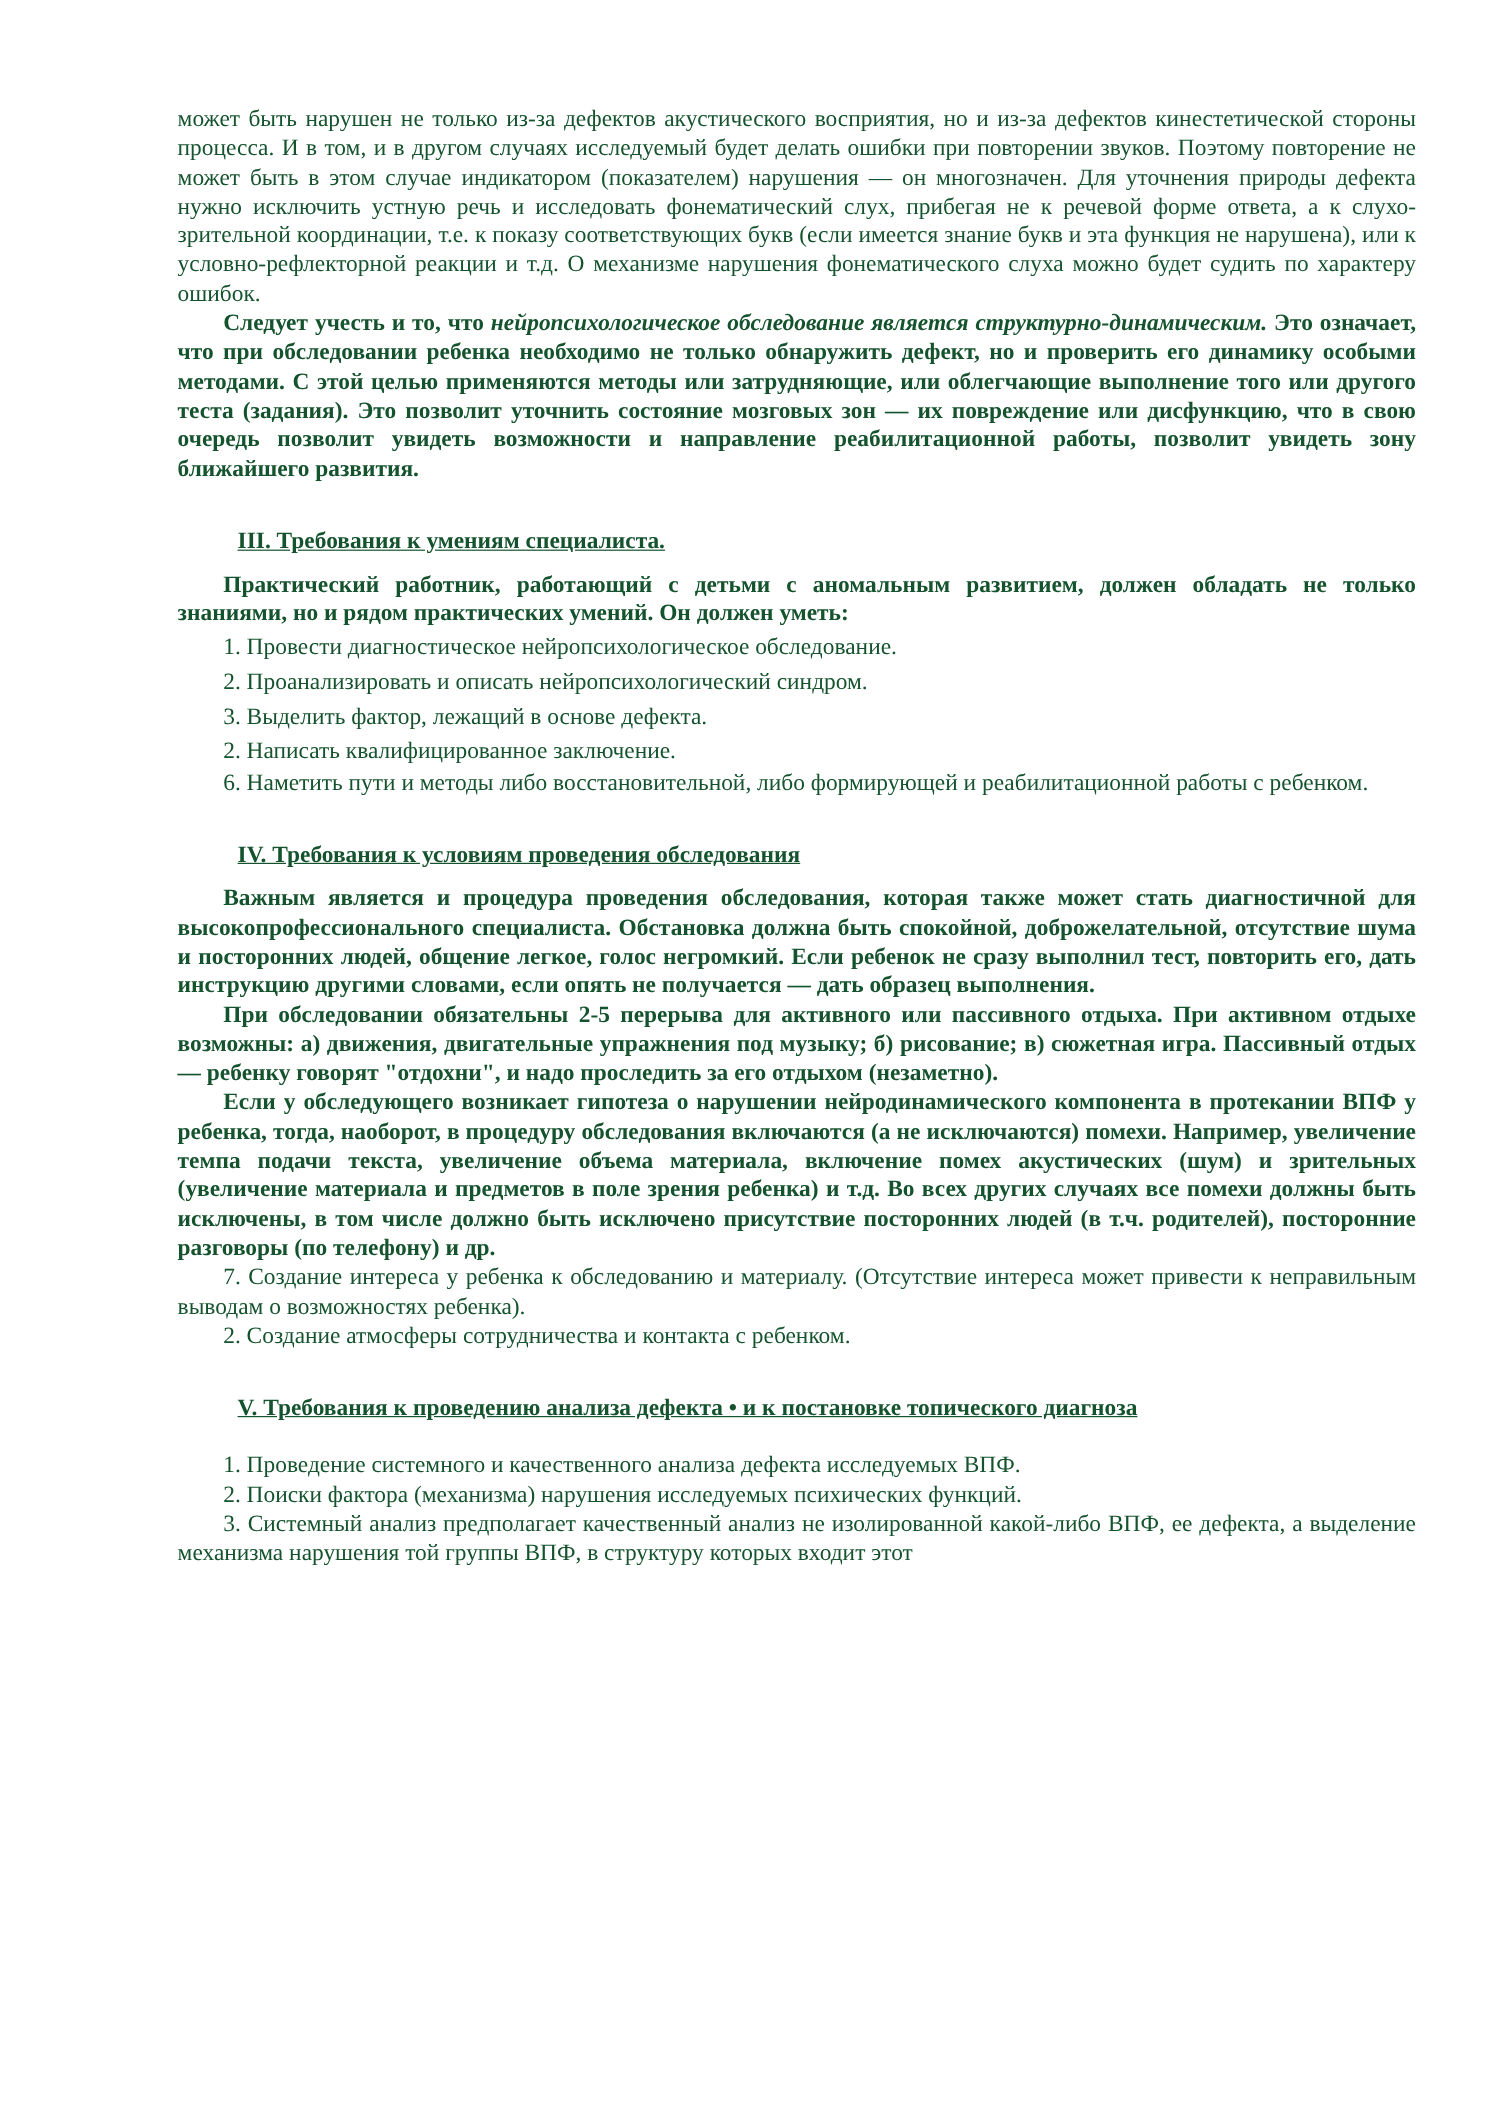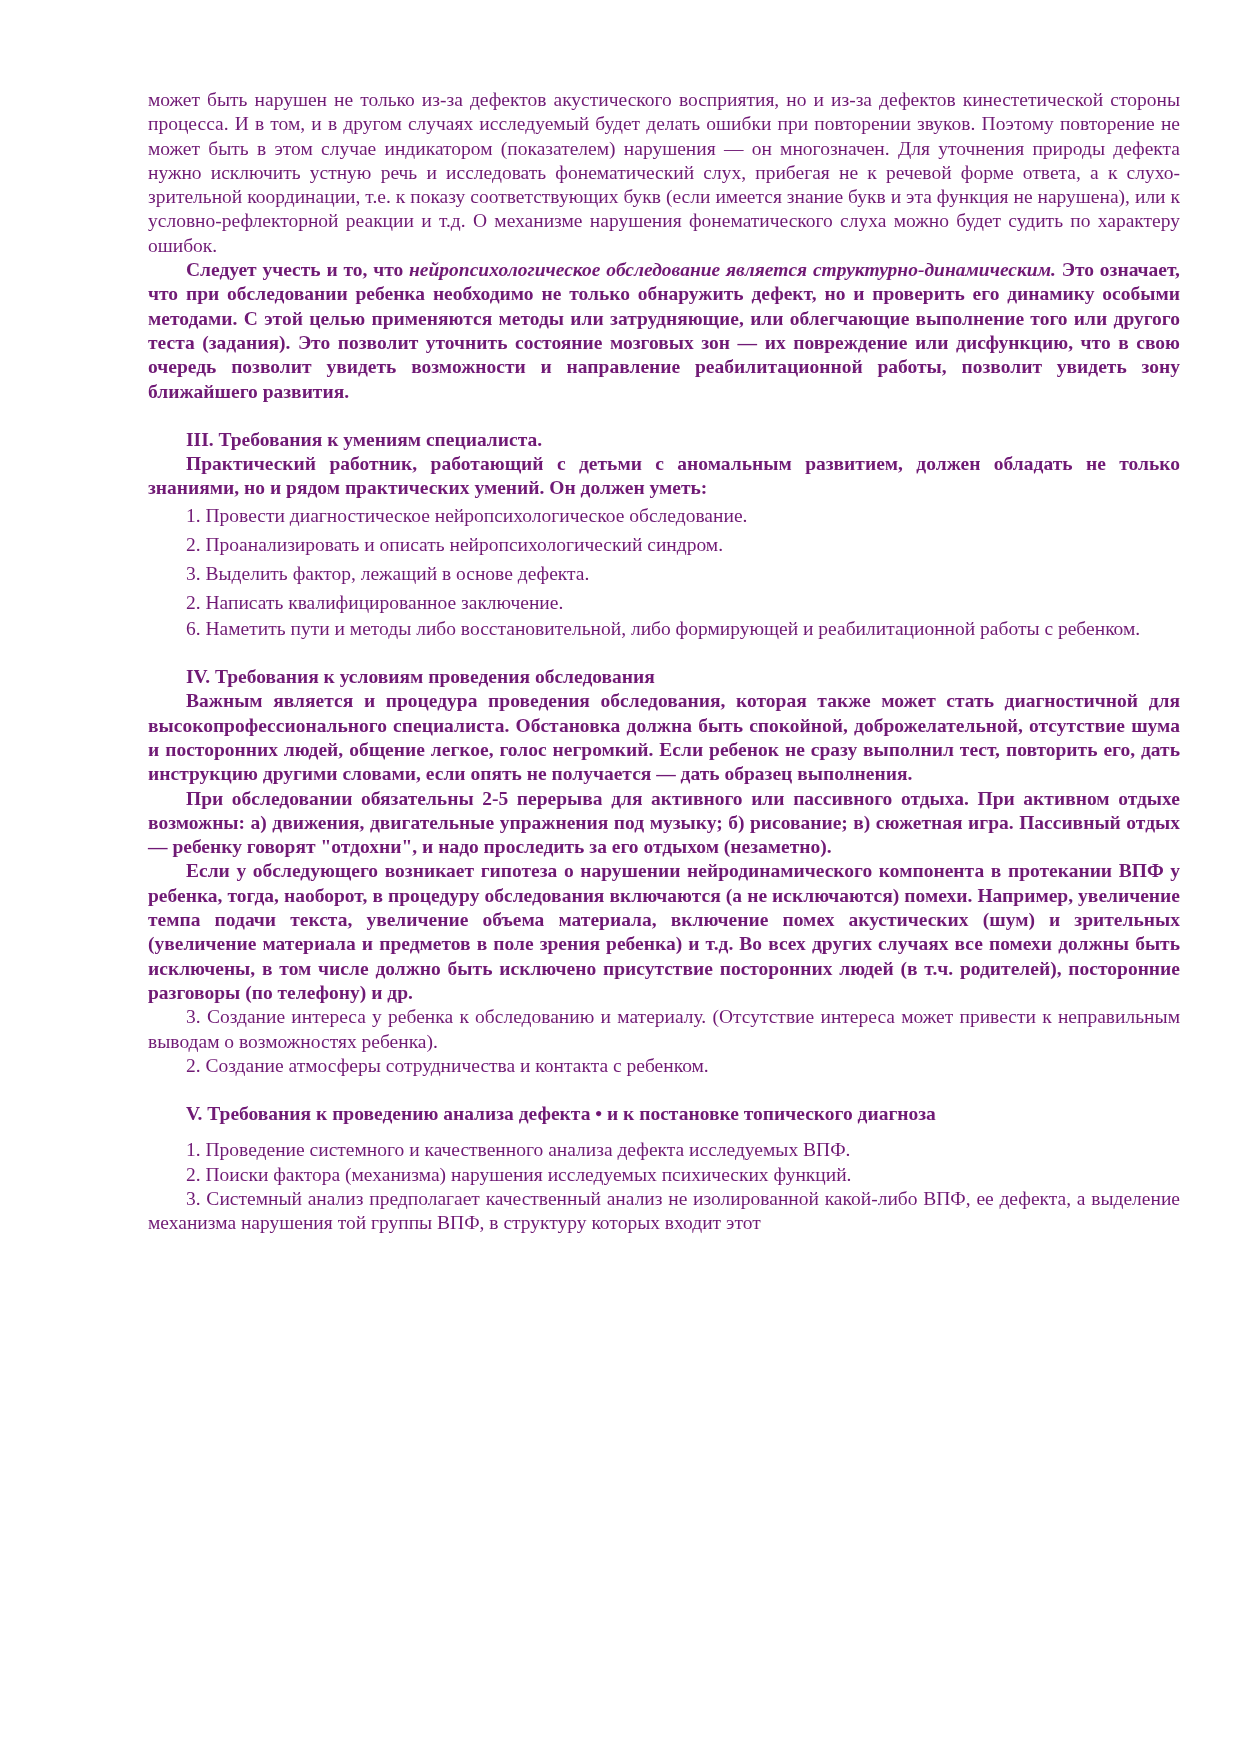--- a/index.html
+++ b/index.html
@@ -1,28 +1,28 @@
 <!DOCTYPE html>
 <html><head>
 <meta charset="utf-8">
 <style>
   html, body { margin: 0; padding: 0; background: #ffffff; }
   body { width: 1240px; height: 1754px; position: relative; overflow: hidden; }
   .page {
     position: absolute; left: 148px; top: 88px; width: 1032px;
     font-family: "Liberation Serif", "DejaVu Serif", serif;
-    font-size: 19.5px; line-height: 24.3px; color: #701a75;
+    font-size: 19.5px; line-height: 24.3px; color: #14532d;
     text-align: justify;
   }
   p { margin: 0; }
   .ind { text-indent: 38px; font-weight: bold; }
   .it { font-style: italic; }
   h2 {
-    font-size: 19.5px; font-weight: bold; margin: 0;
-    text-indent: 38px; line-height: 24.3px;
+    font-size: 19.5px; font-weight: bold; margin: 12px;
+    text-indent: 38px; line-height: 24.3px; text-decoration: underline;
   }
   .gap { height: 24px; }
   .gap-s { height: 12px; }
   .li { text-indent: 38px; line-height: 29px; }
   .li2 { text-indent: 38px; }
 </style>
 </head>
 <body>
 
 <div class="page">
@@ -40,21 +40,21 @@
   <p class="li">3. Выделить фактор, лежащий в основе дефекта.</p>
   <p class="li">2. Написать квалифицированное заключение.</p>
   <p class="li2">6. Наметить пути и методы либо восстановительной, либо формирующей и реабилитационной работы с ребенком.</p>
 
   <div class="gap"></div>
 
   <h2>IV. Требования к условиям проведения обследования</h2>
   <p class="ind">Важным является и процедура проведения обследования, которая также может стать диагностичной для высокопрофессионального специалиста. Обстановка должна быть спокойной, доброжелательной, отсутствие шума и посторонних людей, общение легкое, голос негромкий. Если ребенок не сразу выполнил тест, повторить его, дать инструкцию другими словами, если опять не получается — дать образец выполнения.</p>
   <p class="ind">При обследовании обязательны 2-5 перерыва для активного или пассивного отдыха. При активном отдыхе возможны: а) движения, двигательные упражнения под музыку; б) рисование; в) сюжетная игра. Пассивный отдых — ребенку говорят "отдохни", и надо проследить за его отдыхом (незаметно).</p>
   <p class="ind">Если у обследующего возникает гипотеза о нарушении нейродинамического компонента в протекании ВПФ у ребенка, тогда, наоборот, в процедуру обследования включаются (а не исключаются) помехи. Например, увеличение темпа подачи текста, увеличение объема материала, включение помех акустических (шум) и зрительных (увеличение материала и предметов в поле зрения ребенка) и т.д. Во всех других случаях все помехи должны быть исключены, в том числе должно быть исключено присутствие посторонних людей (в т.ч. родителей), посторонние разговоры (по телефону) и др.</p>
-  <p class="li2">3. Создание интереса у ребенка к обследованию и материалу. (Отсутствие интереса может привести к неправильным выводам о возможностях ребенка).</p>
+  <p class="li2">7. Создание интереса у ребенка к обследованию и материалу. (Отсутствие интереса может привести к неправильным выводам о возможностях ребенка).</p>
   <p class="li2">2. Создание атмосферы сотрудничества и контакта с ребенком.</p>
 
   <div class="gap"></div>
 
   <h2>V. Требования к проведению анализа дефекта • и к постановке топического диагноза</h2>
   <div class="gap-s"></div>
   <p class="li2">1. Проведение системного и качественного анализа дефекта исследуемых ВПФ.</p>
   <p class="li2">2. Поиски фактора (механизма) нарушения исследуемых психических функций.</p>
   <p class="li2">3. Системный анализ предполагает качественный анализ не изолированной какой-либо ВПФ, ее дефекта, а выделение механизма нарушения той группы ВПФ, в структуру которых входит этот</p>
 

